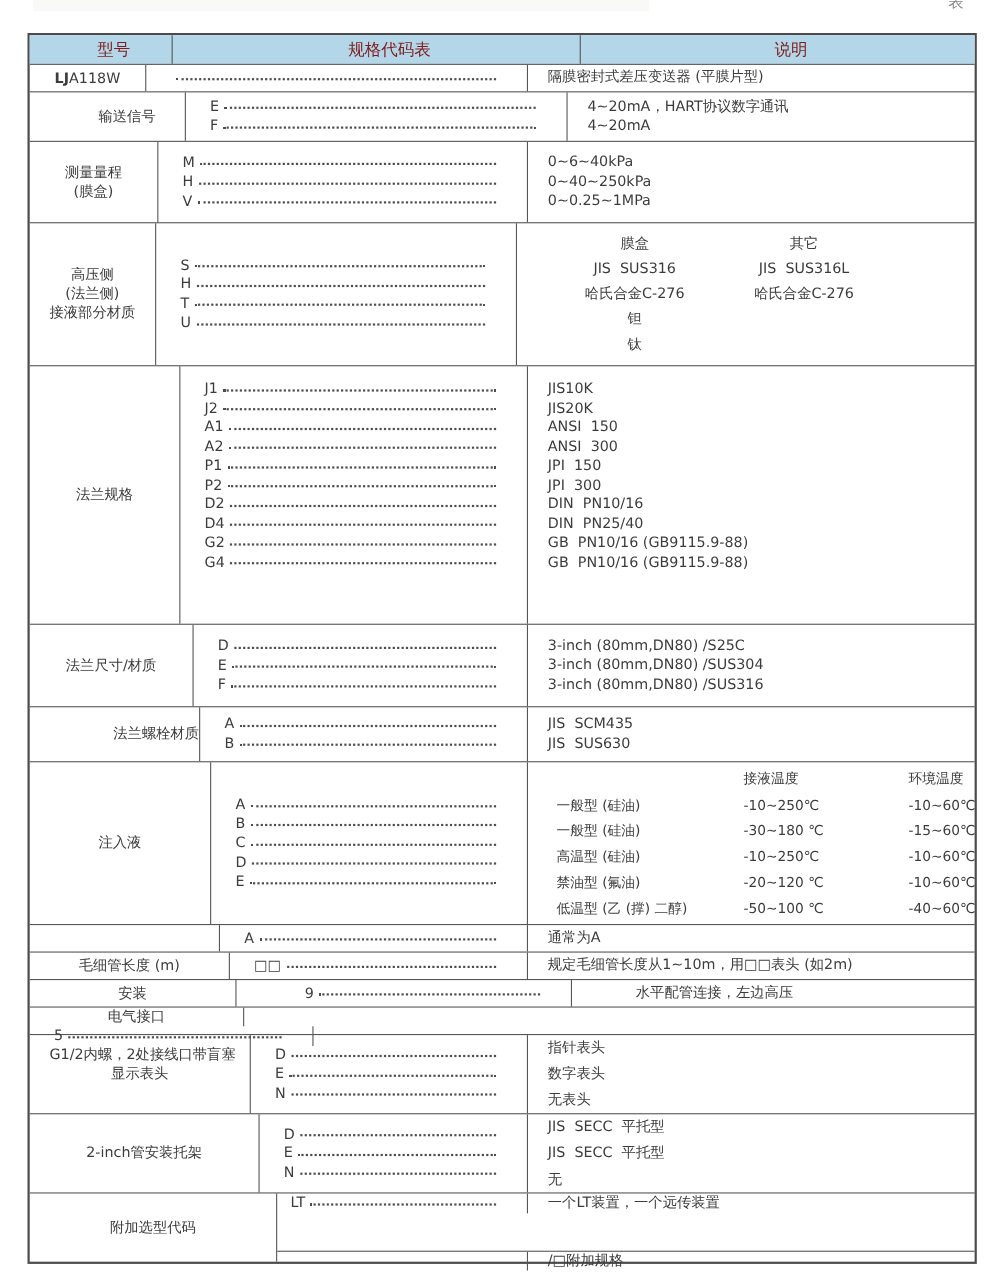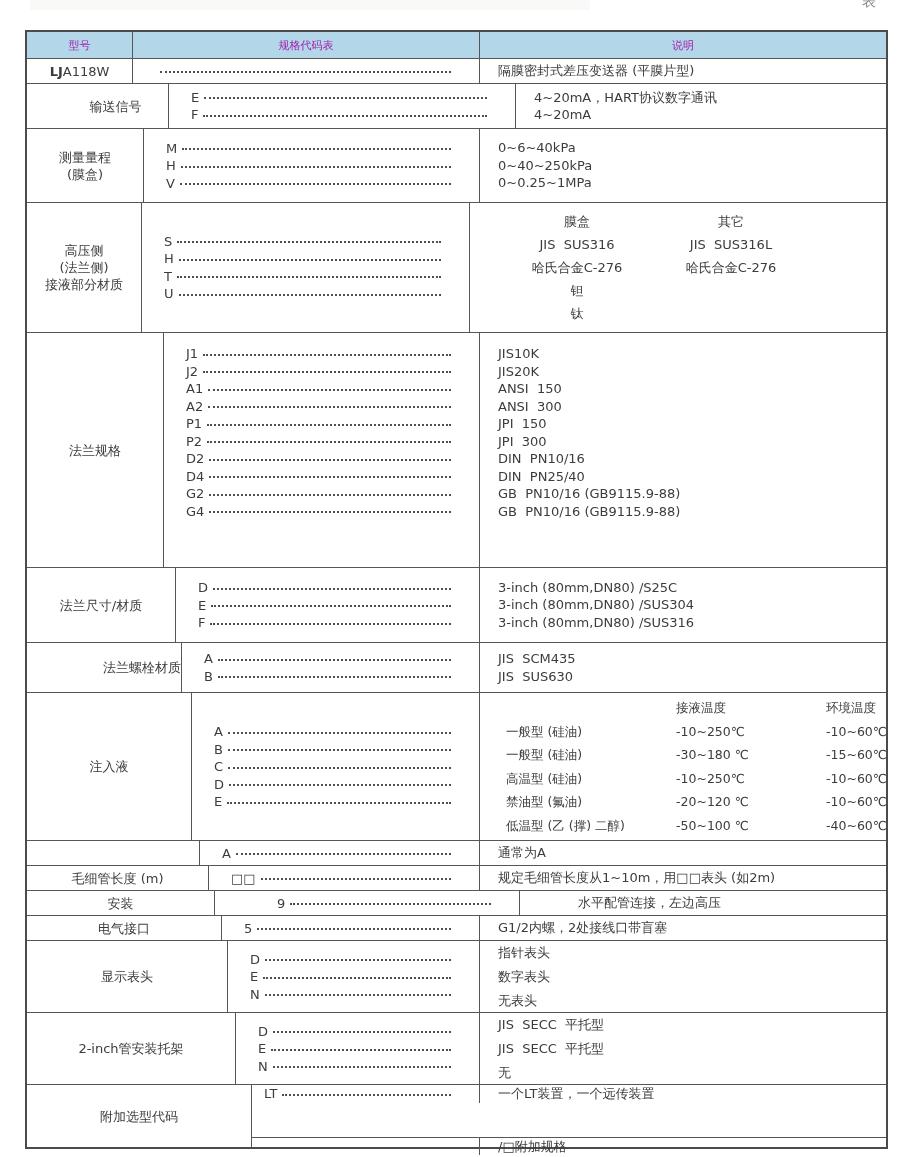--- a/index.html
+++ b/index.html
@@ -6,21 +6,21 @@
   html,body { width:900px; height:1157px; background:#ffffff; overflow:hidden; }
   .page { position:relative; width:900px; height:1157px; background:#fff;
           font-family:"DejaVu Sans","Liberation Sans",sans-serif; color:#3c3c3c; }
   .corner-note { position:absolute; right:24px; top:-7px; font-size:14px; color:#8a8a8a; }
   .ghost-strip { position:absolute; left:30px; top:0; width:560px; height:10px;
                  background:#f4f4f2; opacity:.5; }
   .spec-table { position:absolute; left:25px; top:30px; width:863px; height:1119px;
                 border:2px solid #4b4b4b; background:#fff; }
   .thead { display:flex; height:26px; background:#b3d6e8; }
   .thead > div { display:flex; align-items:center; justify-content:center;
-                 font-size:11px; color:#a21caf; }
+                 font-size:15px; color:#7f1d1d;margin-left:24px; }
   .th-model { width:106px; border-right:1px solid #565656; }
   .th-code  { width:347px; border-right:1px solid #565656; }
   .th-desc  { flex:1; }
   .row { display:flex; border-top:1px solid #565656; }
   .label { border-right:1px solid #565656; display:flex; flex-direction:column;
            justify-content:center; align-items:center; text-align:center;
            font-size:13px; line-height:17px; flex-shrink:0; }
   .label .bold { font-weight:bold; }
   .codecell { border-right:1px solid #565656; display:flex; flex-direction:column;
               justify-content:center; padding-left:22px; flex-shrink:0; }
@@ -306,21 +306,21 @@
           <div class="codecell" style="width: 265px;">
             <div class="codeline">
               <span>9</span>
               <span class="leader"></span>
             </div>
           </div>
           <div class="desccell">
             <div class="descline">水平配管连接，左边高压</div>
           </div>
         </div>
-        <div class="row" style="height: 25px;">
+        <div class="row" style="height: 25px; flex-direction: column;">
           <div class="label" style="width: 195px;">
             <div>电气接口</div>
           </div>
           <div class="codecell" style="width: 258px;">
             <div class="codeline">
               <span>5</span>
               <span class="leader"></span>
             </div>
           </div>
           <div class="desccell">

